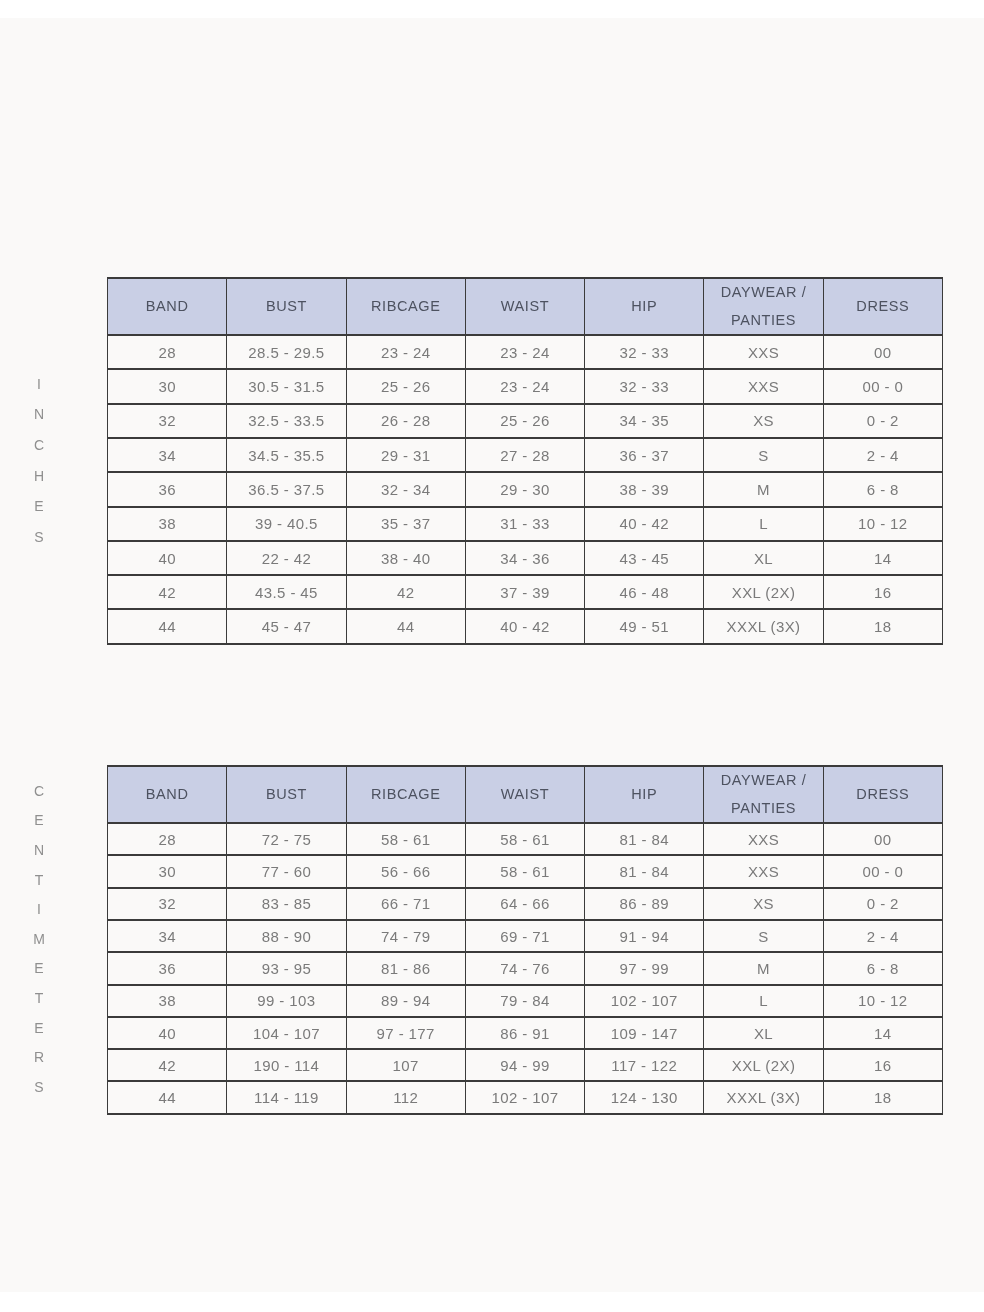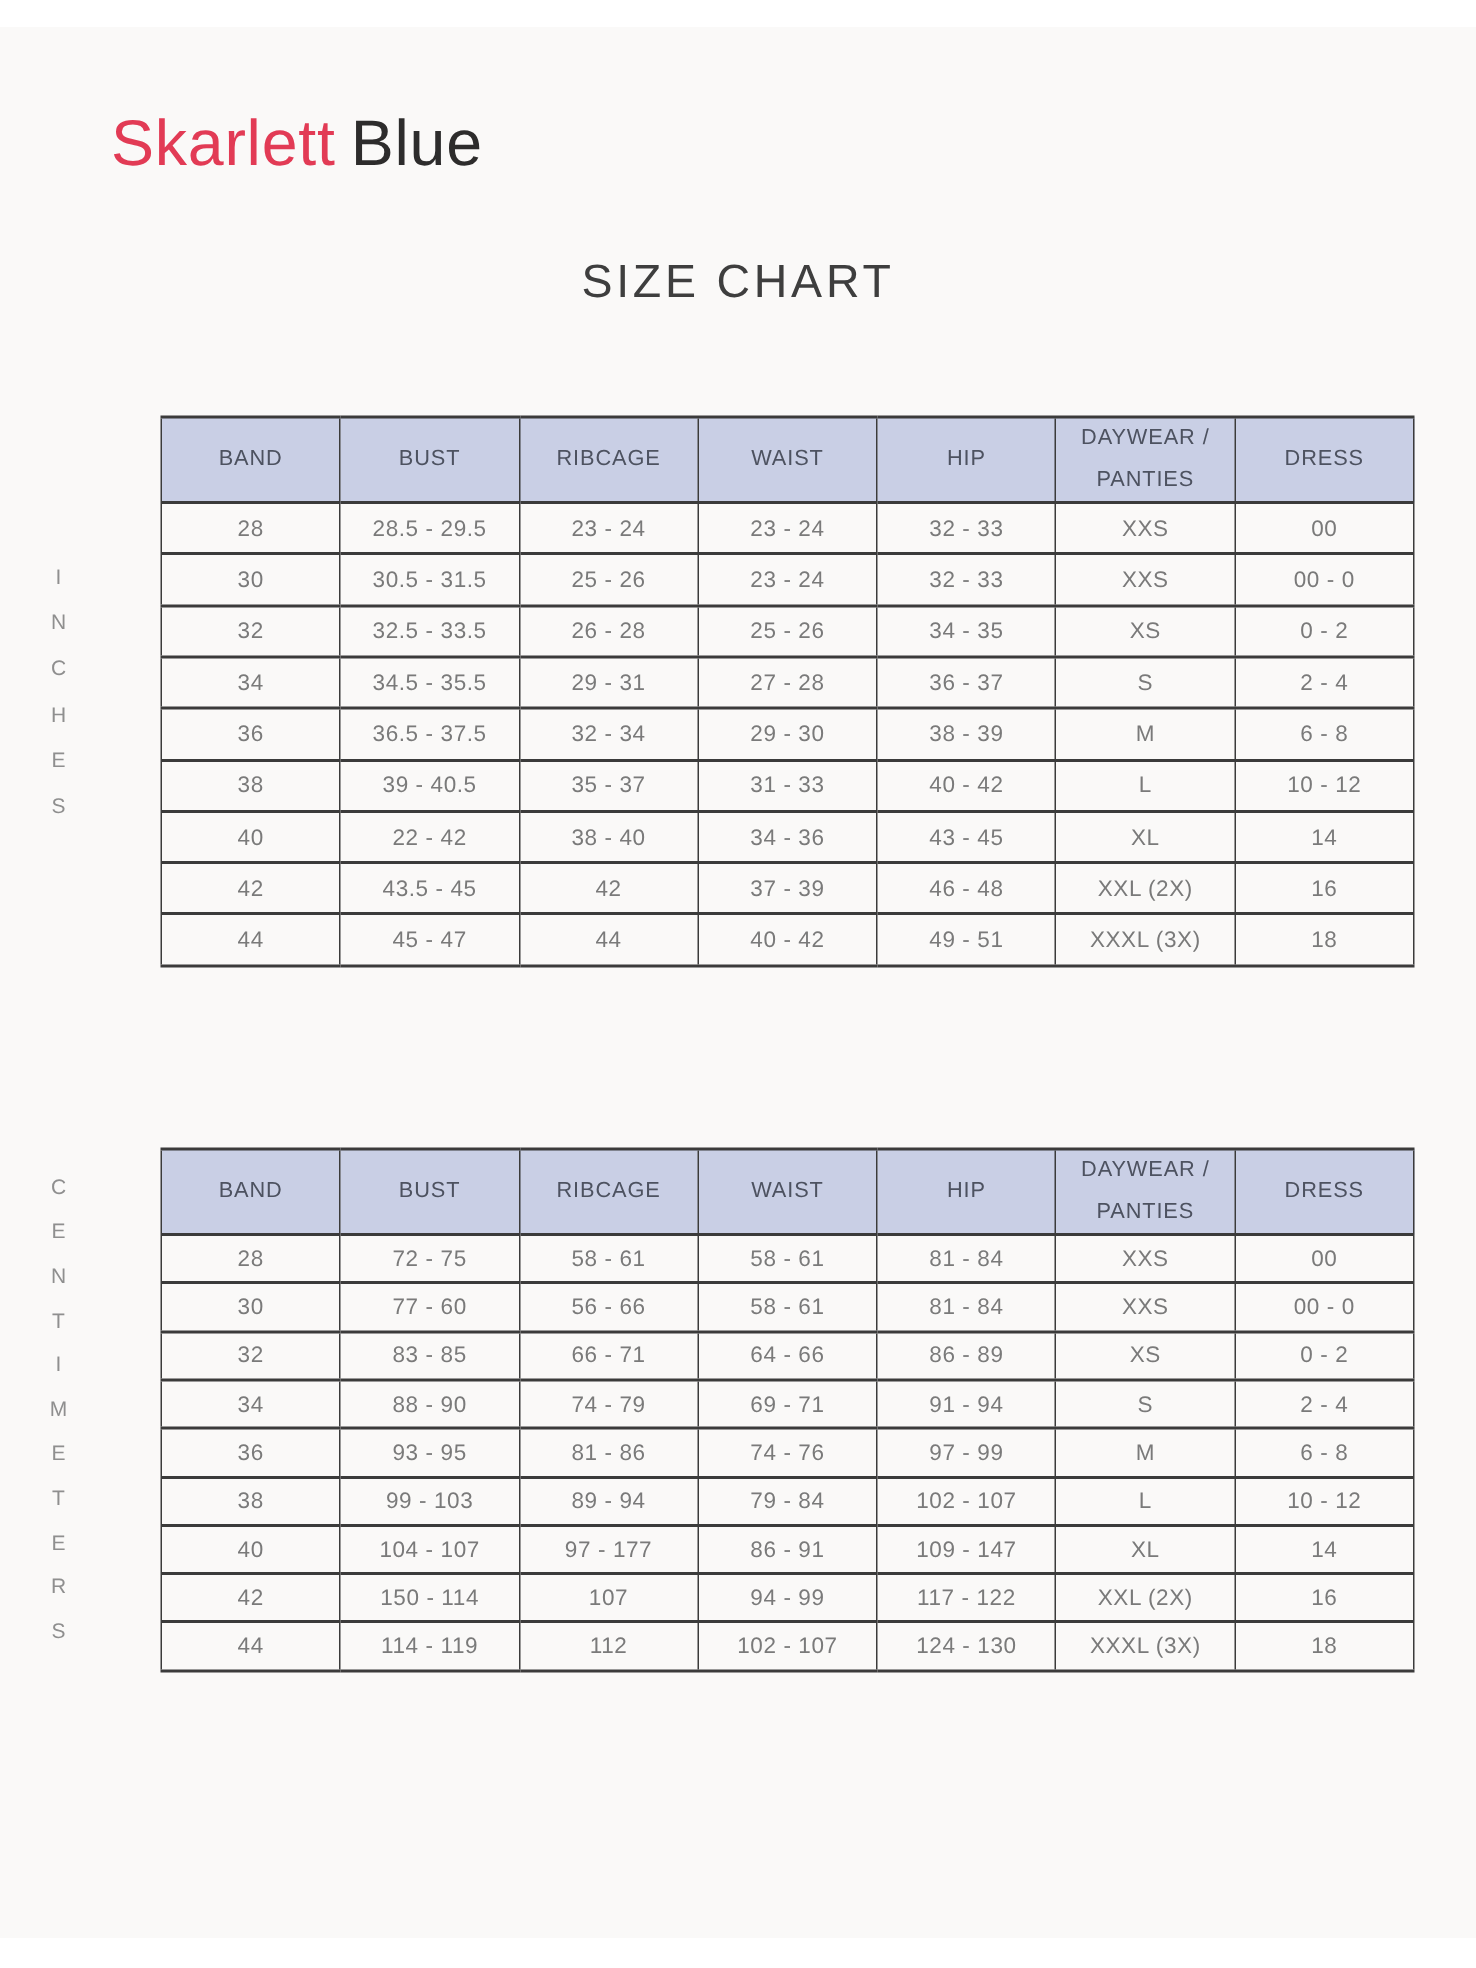--- a/index.html
+++ b/index.html
@@ -67,25 +67,21 @@
     display:block; text-align:center;
     font-size:14px; letter-spacing:0; line-height:var(--lh,30px);
   }
 </style>
 </head>
 <body>
 
 <div class="page">
   <div class="content-band"></div>
 
-  <div class="logo">
-    <span class="logo-first">Skarlett</span><span class="logo-second">Blue</span>
-  </div>
-
-  <h1 class="title">SIZE CHART</h1>
+
 
   <section class="table-block inches">
     <div class="unit-label">
         <span>I</span>
         <span>N</span>
         <span>C</span>
         <span>H</span>
         <span>E</span>
         <span>S</span>
       </div>
@@ -274,21 +270,21 @@
             <td>40</td>
             <td>104 - 107</td>
             <td>97 - 177</td>
             <td>86 - 91</td>
             <td>109 - 147</td>
             <td>XL</td>
             <td>14</td>
           </tr>
           <tr>
             <td>42</td>
-            <td>150 - 114</td>
+            <td>190 - 114</td>
             <td>107</td>
             <td>94 - 99</td>
             <td>117 - 122</td>
             <td>XXL (2X)</td>
             <td>16</td>
           </tr>
           <tr>
             <td>44</td>
             <td>114 - 119</td>
             <td>112</td>

